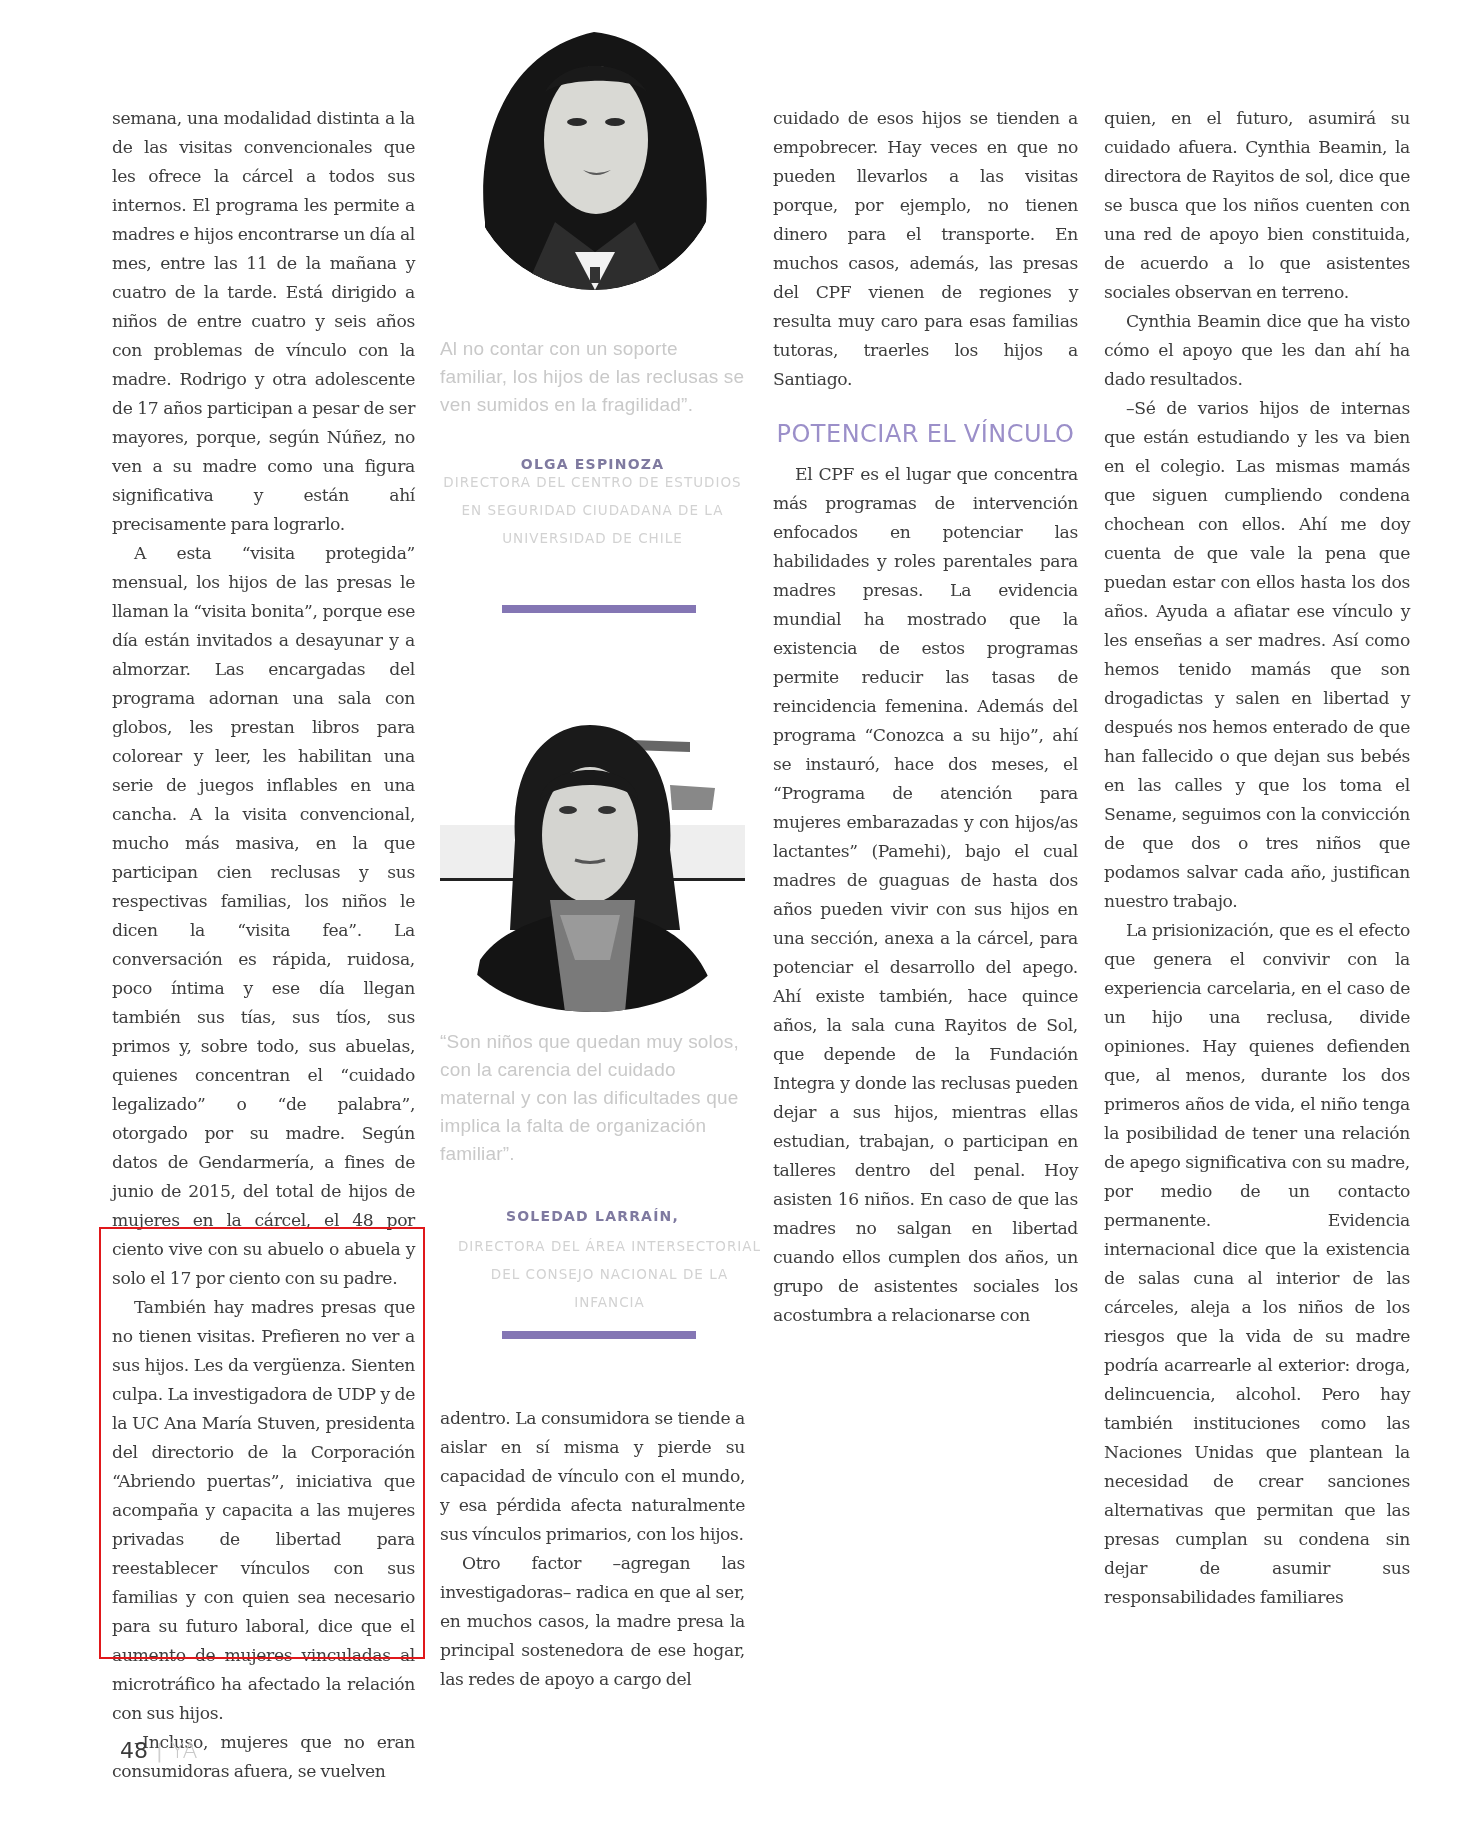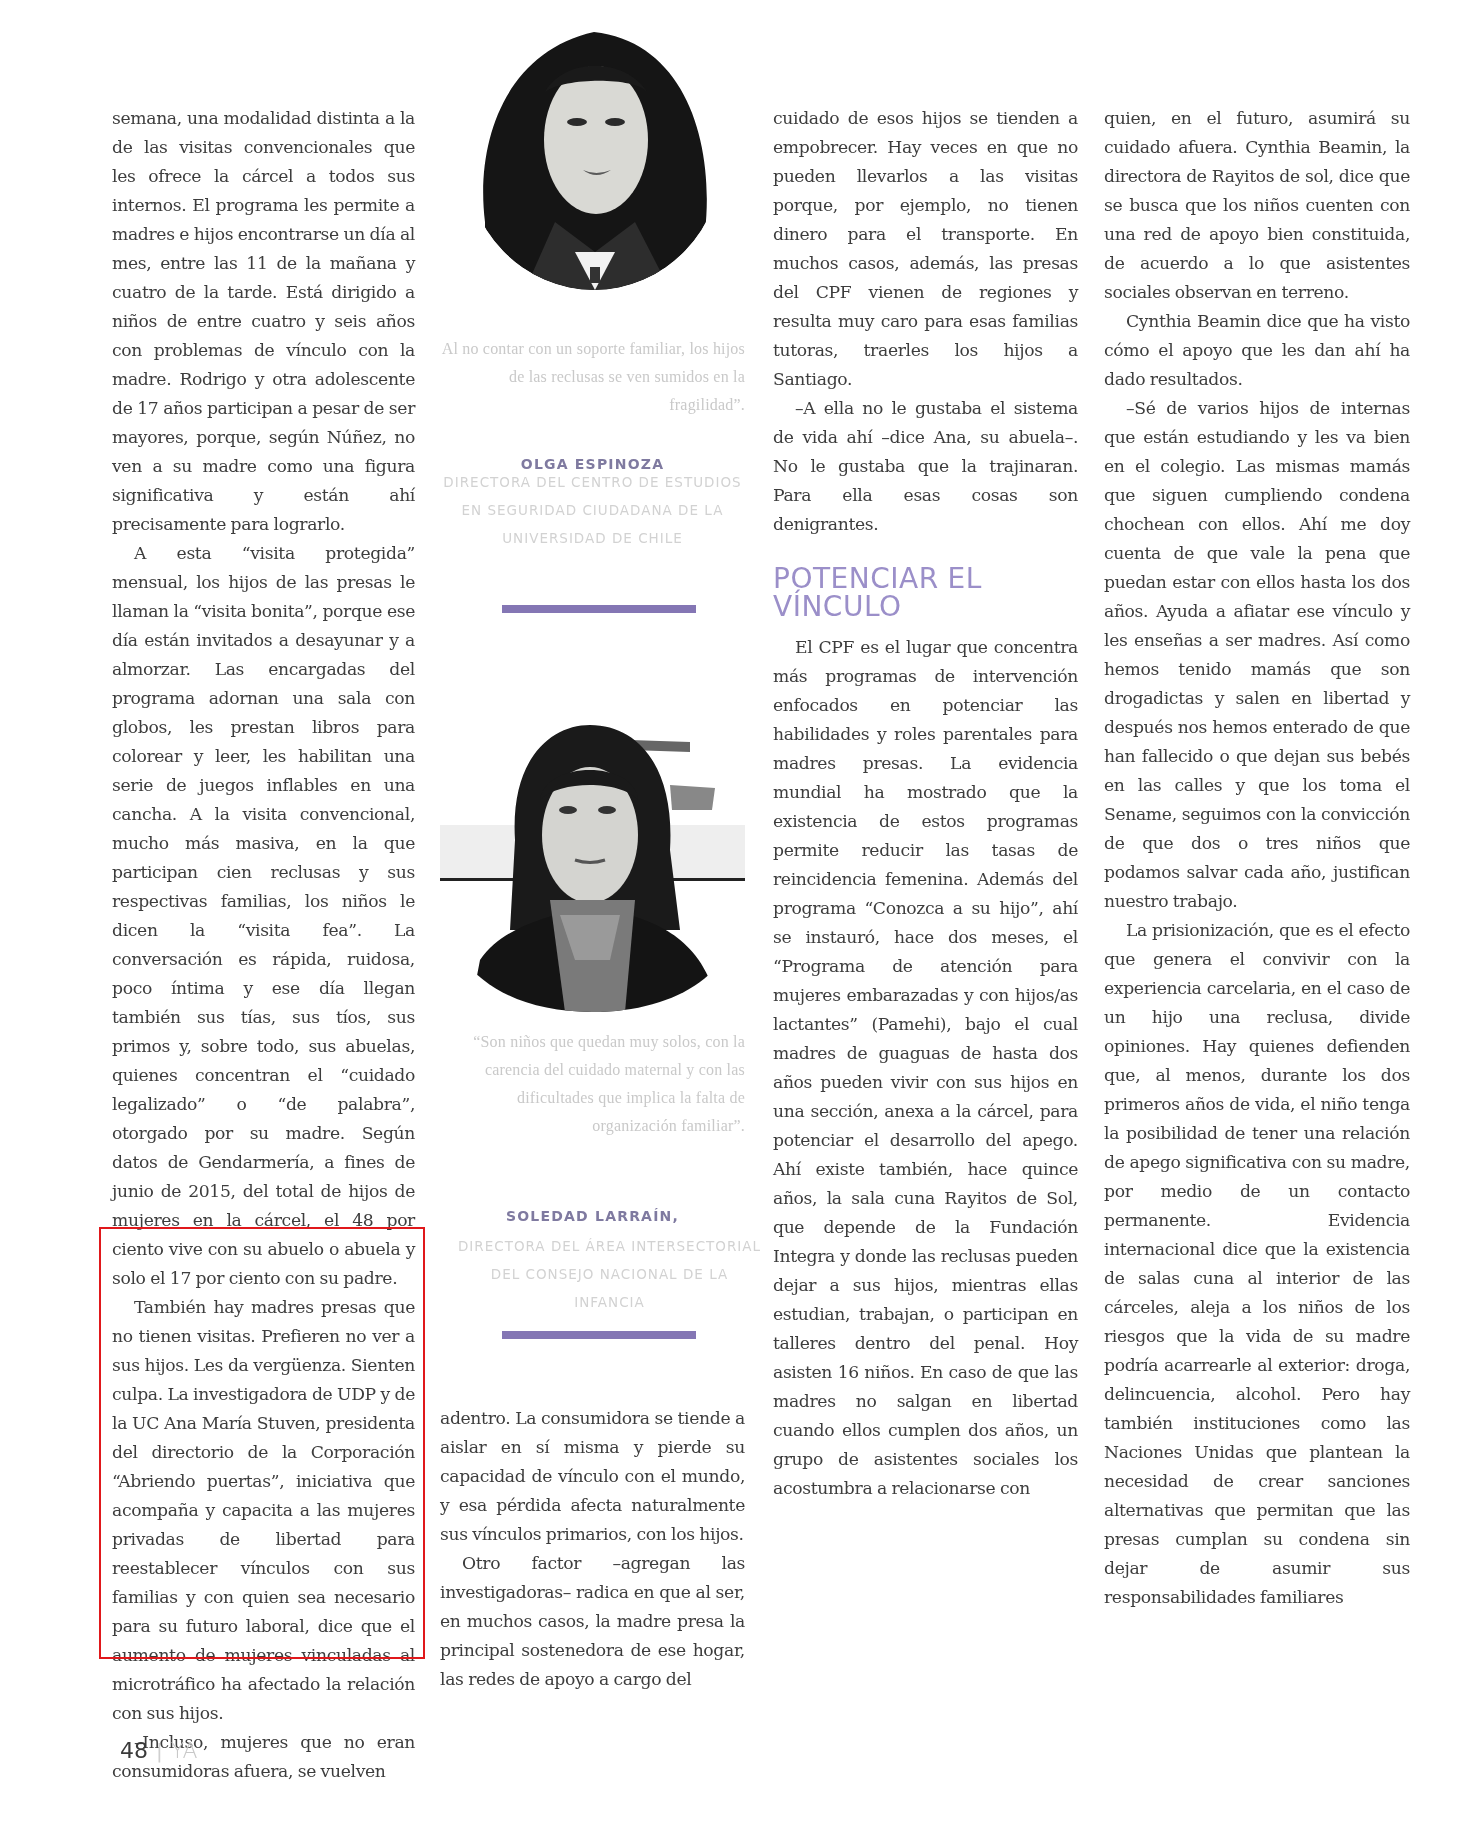--- a/index.html
+++ b/index.html
@@ -9,29 +9,29 @@
          font-size: 17.2px; line-height: 29px; text-align: justify; color: #3d3d3d;
          letter-spacing: -0.35px; word-spacing: -0.5px; font-weight: 300; }
   .col p { margin: 0; text-indent: 0; }
   .col p.ind { text-indent: 22px; }
   .col1 { left: 112px; top: 104px; }
   .col2b { left: 440px; top: 1404px; width: 305px; }
   .col3 { left: 773px; top: 104px; width: 305px; }
   .col4 { left: 1104px; top: 104px; width: 306px; }
   .highlight { position: absolute; left: 99px; top: 1227px; width: 326px; height: 432px;
                border: 2px solid #e0181b; box-sizing: border-box; }
-  .subhead { font-family: "DejaVu Sans", sans-serif; color: #9b8fc9; font-size: 28px;
-             line-height: 28px; letter-spacing: 0.5px; margin: 26px 0 12px 0; text-align: left;
+  .subhead { font-family: "DejaVu Sans", sans-serif; color: #9b8fc9; font-size: 24px;
+             line-height: 28px; letter-spacing: 0.5px; margin: 26px 0 12px 0; text-align: center;
              font-weight: normal; }
   .portrait { position: absolute; border-radius: 50%; overflow: hidden; background: #ffffff; }
   .portrait svg { display: block; }
   .p1 { left: 465px; top: 22px; width: 258px; height: 268px; }
   .p2 { left: 440px; top: 700px; width: 305px; height: 312px; border-radius: 0; }
-  .quote { position: absolute; left: 440px; width: 305px; text-align: right;
-           font-family: Liberation Serif, serif; font-size: 16px; line-height: 28px;
+  .quote { position: absolute; left: 440px; width: 305px; text-align: left;
+           font-family: Liberation Sans, sans-serif; font-size: 19px; line-height: 28px;
            color: #c9c9c9; font-weight: 300; letter-spacing: 0.2px; }
   .q1 { top: 335px; }
   .q2 { top: 1028px; }
   .qname { position: absolute; left: 440px; width: 305px; text-align: center;
            font-family: "DejaVu Sans", sans-serif; font-weight: bold; color: #7f7aa0;
            font-size: 14px; letter-spacing: 1.2px; }
   .n1 { top: 456px; }
   .n2 { top: 1208px; text-align: center; }
   .qrole { position: absolute; left: 440px; width: 305px; text-align: center;
            font-family: "DejaVu Sans", sans-serif; font-size: 13.5px; line-height: 28px;
@@ -116,21 +116,20 @@
 <div class="qrole r2">Directora del Área Intersectorial del Consejo Nacional de la Infancia</div>
 <div class="qbar b2"></div>
 
 <div class="col col2b">
   <p>adentro. La consumidora se tiende a aislar en sí misma y pierde su capacidad de vínculo con el mundo, y esa pérdida afecta naturalmente sus vínculos primarios, con los hijos.</p>
   <p class="ind">Otro factor –agregan las investigadoras– radica en que al ser, en muchos casos, la madre presa la principal sostenedora de ese hogar, las redes de apoyo a cargo del</p>
 </div>
 
 <div class="col col3">
   <p>cuidado de esos hijos se tienden a empobrecer. Hay veces en que no pueden llevarlos a las visitas porque, por ejemplo, no tienen dinero para el transporte. En muchos casos, además, las presas del CPF vienen de regiones y resulta muy caro para esas familias tutoras, traerles los hijos a Santiago.</p>
-  <p class="ind">–A ella no le gustaba el sistema de vida ahí –dice Ana, su abuela–. No le gustaba que la trajinaran. Para ella esas cosas son denigrantes.</p>
   <h2 class="subhead">POTENCIAR EL VÍNCULO</h2>
   <p class="ind">El CPF es el lugar que concentra más programas de intervención enfocados en potenciar las habilidades y roles parentales para madres presas. La evidencia mundial ha mostrado que la existencia de estos programas permite reducir las tasas de reincidencia femenina. Además del programa “Conozca a su hijo”, ahí se instauró, hace dos meses, el “Programa de atención para mujeres embarazadas y con hijos/as lactantes” (Pamehi), bajo el cual madres de guaguas de hasta dos años pueden vivir con sus hijos en una sección, anexa a la cárcel, para potenciar el desarrollo del apego. Ahí existe también, hace quince años, la sala cuna Rayitos de Sol, que depende de la Fundación Integra y donde las reclusas pueden dejar a sus hijos, mientras ellas estudian, trabajan, o participan en talleres dentro del penal. Hoy asisten 16 niños. En caso de que las madres no salgan en libertad cuando ellos cumplen dos años, un grupo de asistentes sociales los acostumbra a relacionarse con</p>
 </div>
 
 <div class="col col4">
   <p>quien, en el futuro, asumirá su cuidado afuera. Cynthia Beamin, la directora de Rayitos de sol, dice que se busca que los niños cuenten con una red de apoyo bien constituida, de acuerdo a lo que asistentes sociales observan en terreno.</p>
   <p class="ind">Cynthia Beamin dice que ha visto cómo el apoyo que les dan ahí ha dado resultados.</p>
   <p class="ind">–Sé de varios hijos de internas que están estudiando y les va bien en el colegio. Las mismas mamás que siguen cumpliendo condena chochean con ellos. Ahí me doy cuenta de que vale la pena que puedan estar con ellos hasta los dos años. Ayuda a afiatar ese vínculo y les enseñas a ser madres. Así como hemos tenido mamás que son drogadictas y salen en libertad y después nos hemos enterado de que han fallecido o que dejan sus bebés en las calles y que los toma el Sename, seguimos con la convicción de que dos o tres niños que podamos salvar cada año, justifican nuestro trabajo.</p>
   <p class="ind">La prisionización, que es el efecto que genera el convivir con la experiencia carcelaria, en el caso de un hijo una reclusa, divide opiniones. Hay quienes defienden que, al menos, durante los dos primeros años de vida, el niño tenga la posibilidad de tener una relación de apego significativa con su madre, por medio de un contacto permanente. Evidencia internacional dice que la existencia de salas cuna al interior de las cárceles, aleja a los niños de los riesgos que la vida de su madre podría acarrearle al exterior: droga, delincuencia, alcohol. Pero hay también instituciones como las Naciones Unidas que plantean la necesidad de crear sanciones alternativas que permitan que las presas cumplan su condena sin dejar de asumir sus responsabilidades familiares</p>
 </div>

